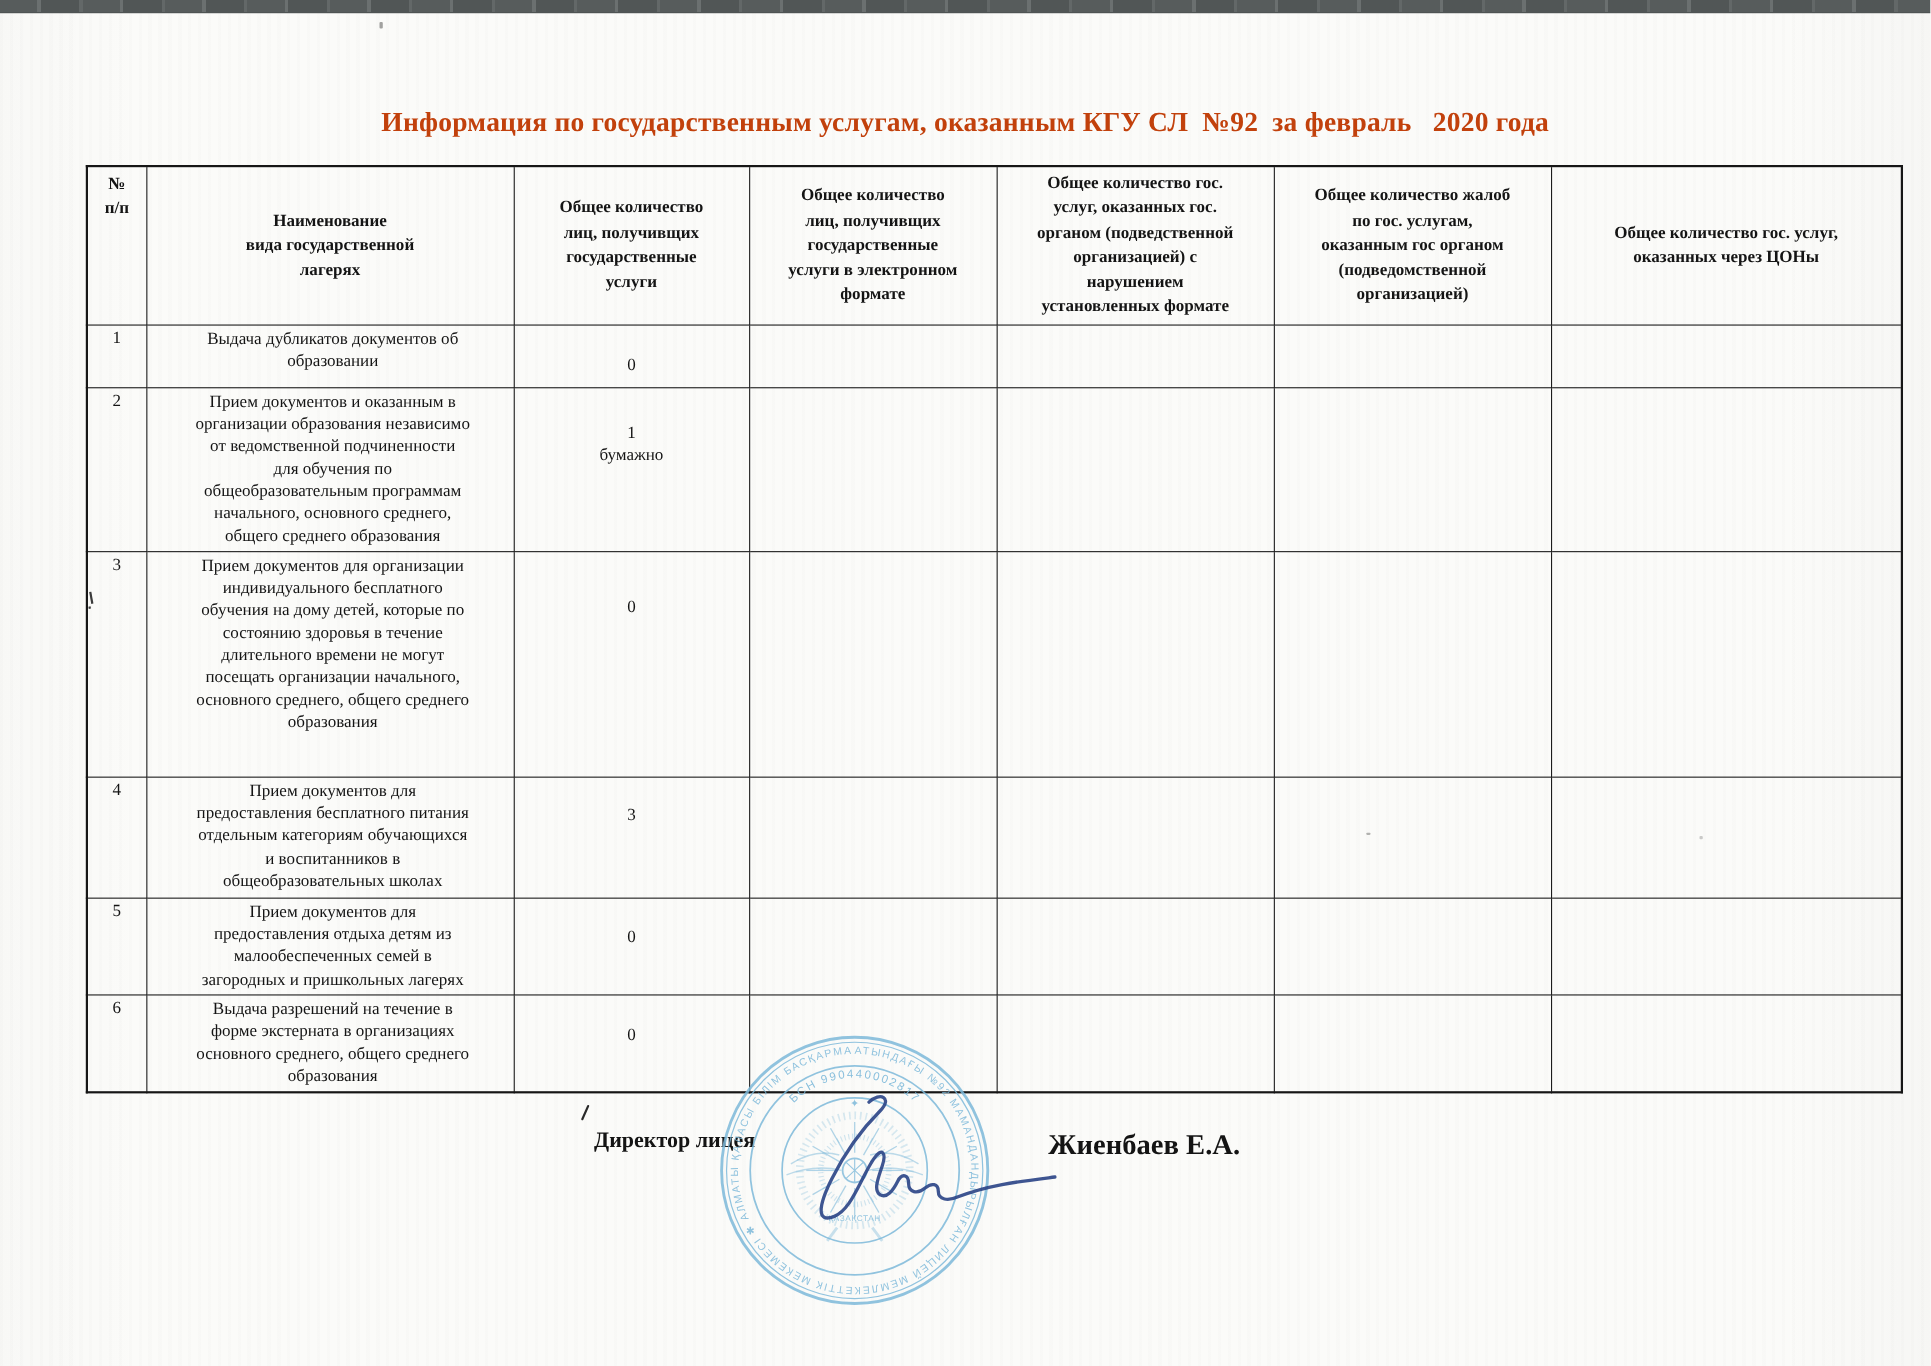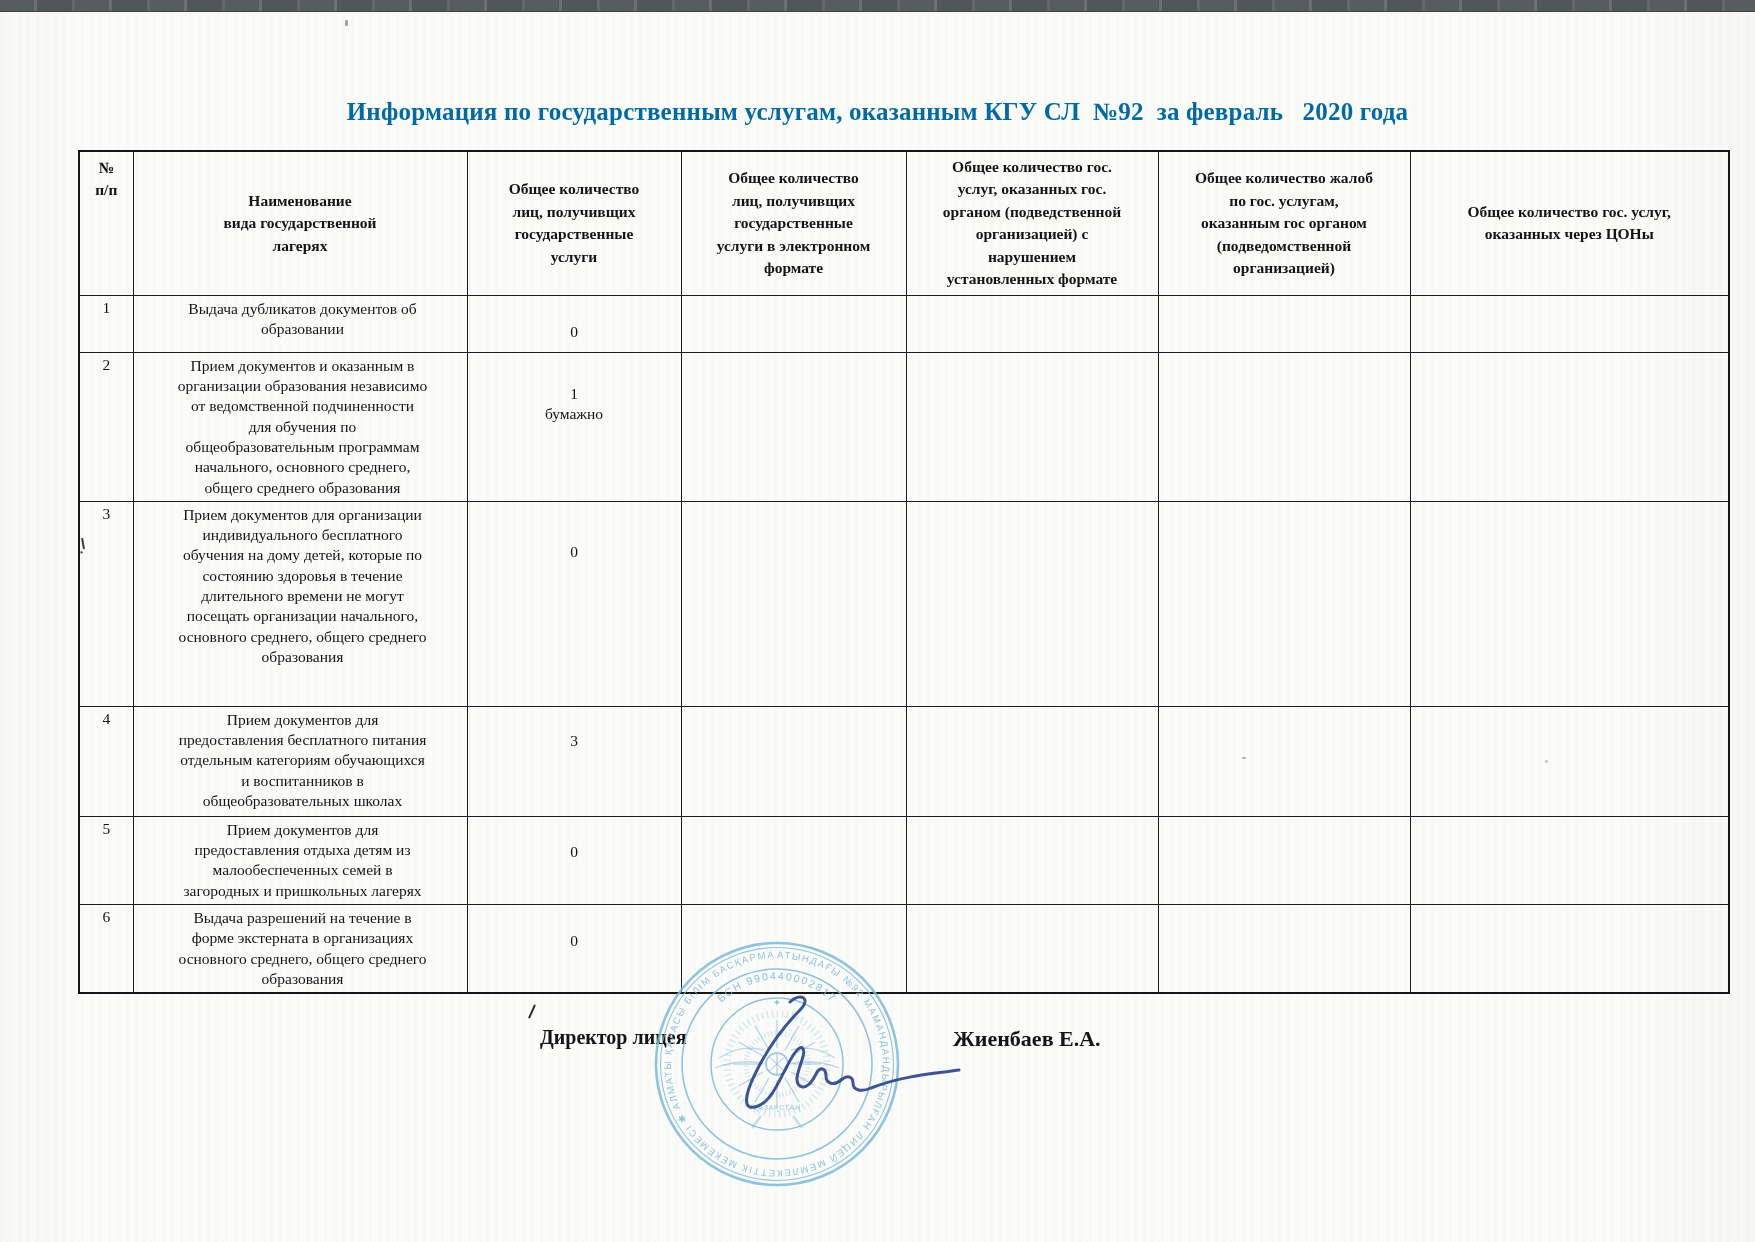--- a/index.html
+++ b/index.html
@@ -18,21 +18,21 @@
     position: absolute; left: 0; top: 0; width: 1755px; height: 12px;
     background: repeating-linear-gradient(90deg,
       #575c5c 0 34px, #6b7070 34px 37px, #515656 37px 72px, #636868 72px 75px);
     border-bottom: 1px solid #3f4444;
   }
   .speck { position: absolute; background: #5a5a58; border-radius: 1px; }
 
   .doc-title {
     position: absolute; left: 0; top: 98px; width: 1755px;
     text-align: center; font-weight: bold; font-size: 25px;
-    letter-spacing: 0.2px; white-space: pre; color: #0369a1;
+    letter-spacing: 0.2px; white-space: pre; color: #c2410c;
   }
 
   table.services {
     position: absolute; left: 78px; top: 150px; width: 1650px;
     border-collapse: collapse; table-layout: fixed;
   }
   table.services th, table.services td {
     border: 1.6px solid #1c1c1c;
     vertical-align: top;
     font-size: 15.5px;
@@ -56,21 +56,21 @@
   tr.r4 { height: 110px; } tr.r4 td.cell-count { padding-top: 24px; }
   tr.r5 { height: 85px; }  tr.r5 td.cell-count { padding-top: 25px; }
   tr.r6 { height: 88px; }  tr.r6 td.cell-count { padding-top: 26px; }
 
   .sig-role {
     position: absolute; left: 540px; top: 1026px;
     font-weight: bold; font-size: 20px;
   }
   .sig-name {
     position: absolute; left: 953px; top: 1026px;
-    font-weight: bold; font-size: 22px;
+    font-weight: bold; font-size: 26px;
   }
   .pen-tick {
     position: absolute; left: 531px; top: 1004px; width: 2px; height: 15px;
     background: #2a2a2a; transform: rotate(24deg); border-radius: 1px;
   }
   .stray-mark {
     position: absolute; left: 82px; top: 538px; width: 2px; height: 11px;
     background: #3b3b3b; transform: rotate(-10deg);
   }
   .stray-mark::after {

